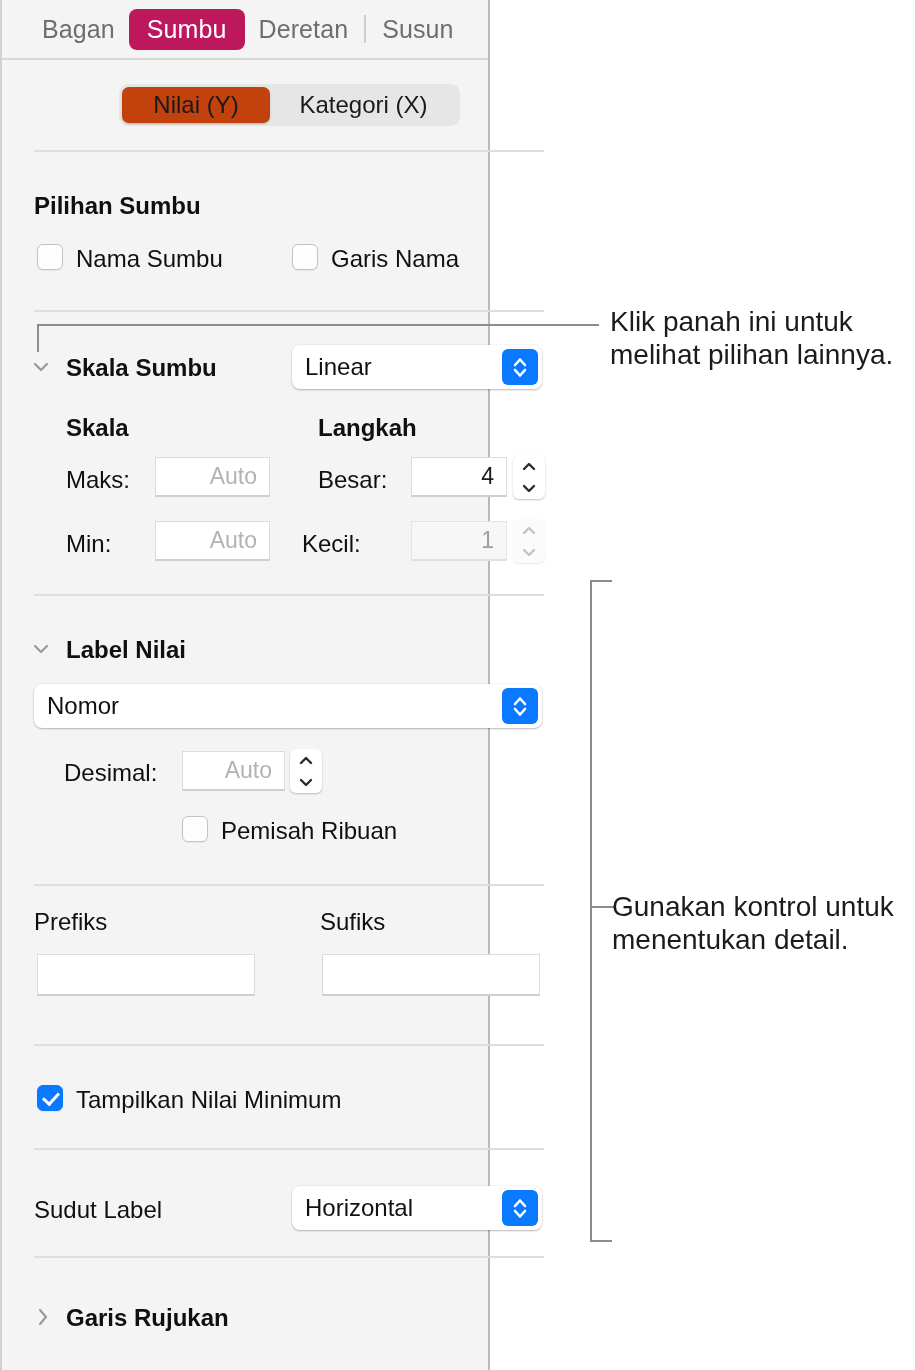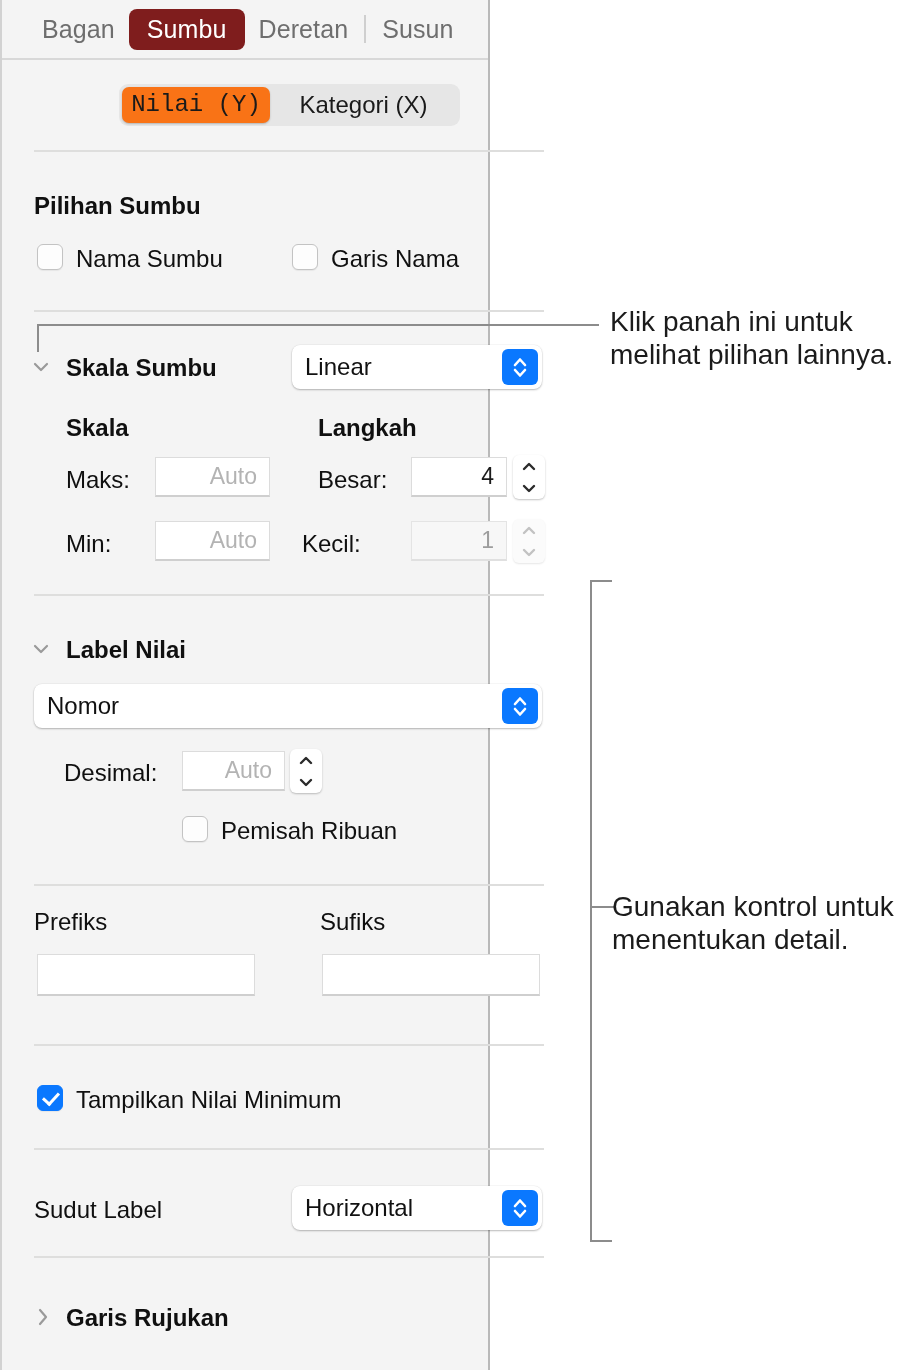--- a/index.html
+++ b/index.html
@@ -42,21 +42,21 @@
   }
   .tab {
     font-size: 25px;
     color: #6e6e6e;
     padding: 5px 14px;
     border-radius: 8px;
     letter-spacing: 0.1px;
     white-space: nowrap;
   }
   .tab.active {
-    background: #7f1d1d;
+    background: #be185d;
     color: #ffffff;
     padding: 6px 18px;
   }
   .tab-sep {
     width: 2px;
     height: 28px;
     background: #cfcfcf;
     margin: 0 2px;
   }
 
@@ -79,23 +79,22 @@
     font-size: 24px;
     color: #1a1a1a;
     text-align: center;
     line-height: 36px;
     border-radius: 7px;
     white-space: nowrap;
   }
   .seg.s0 { width: 148px; }
   .seg.s1 { width: 187px; }
   .seg.on {
-    background: #f97316;
+    background: #c2410c;
     box-shadow: 0 1px 2px rgba(0,0,0,0.22);
-    font-family: Liberation Mono, monospace;
   }
 
   
   .hr {
     position: absolute;
     left: 32px;
     width: 510px;
     height: 2px;
     background: #dededd;
   }

